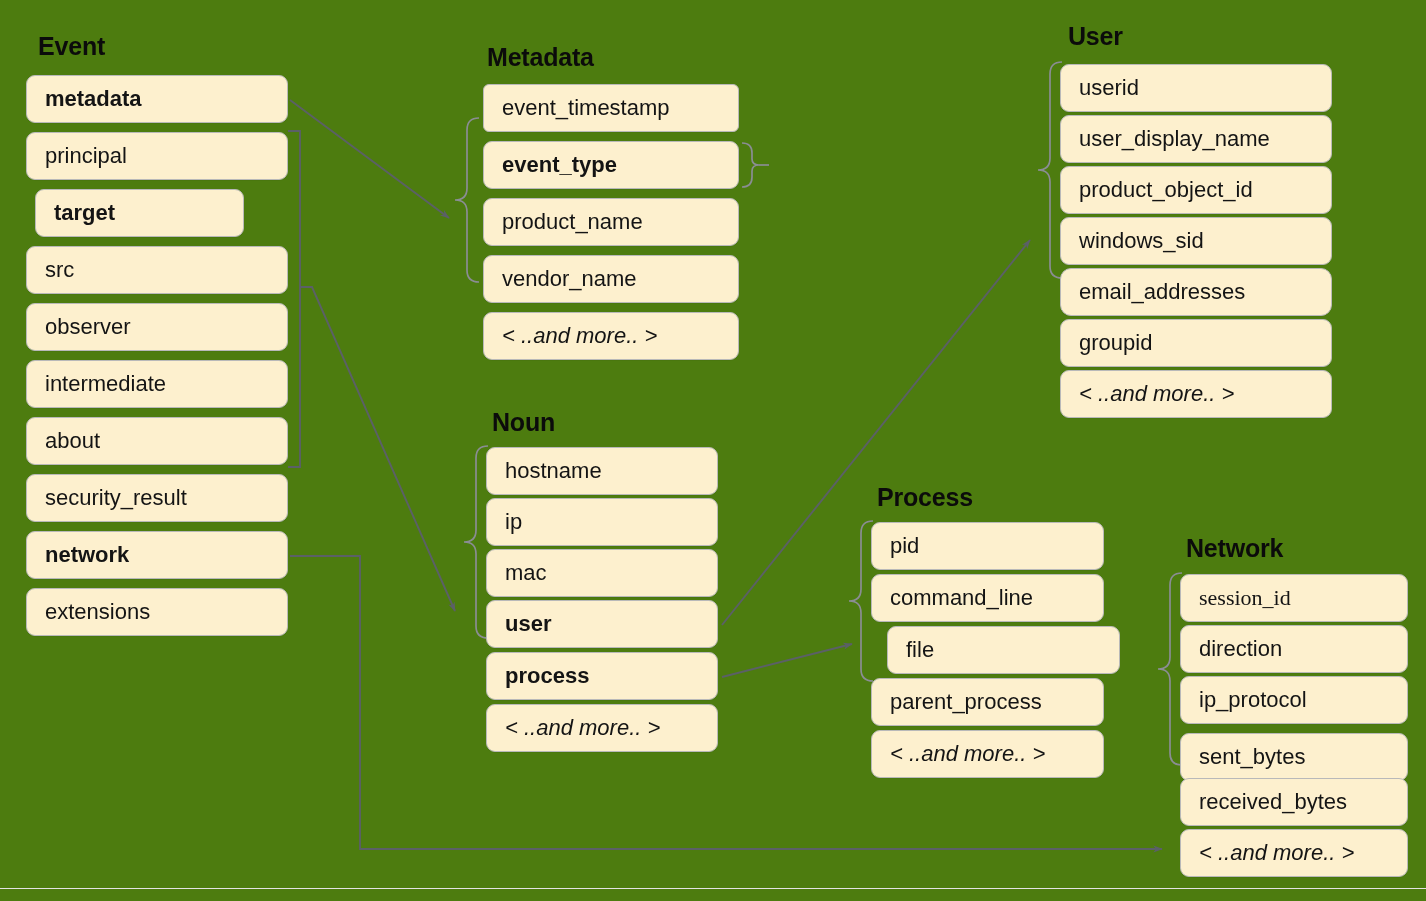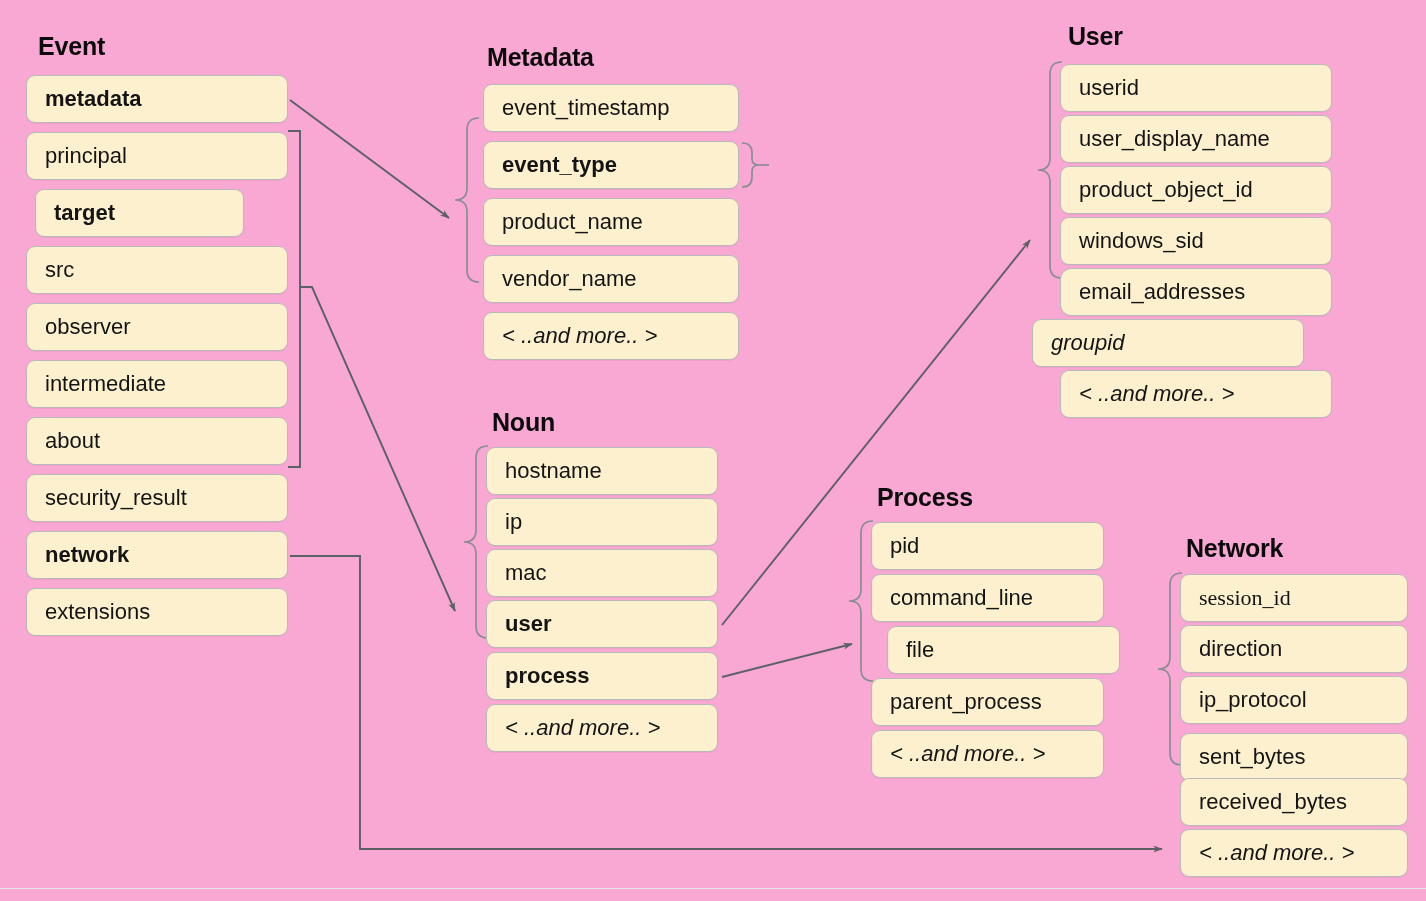--- a/index.html
+++ b/index.html
@@ -9,21 +9,21 @@
     background: #ffffff;
   }
   body {
     font-family: "Liberation Sans", sans-serif;
     -webkit-font-smoothing: antialiased;
   }
   #stage {
     position: relative;
     width: 1426px;
     height: 901px;
-    background: #f9a8d4;
+    background: #4d7c0f;
     overflow: hidden;
   }
   #wires {
     position: absolute;
     left: 0; top: 0;
     width: 1426px;
     height: 901px;
     pointer-events: none;
     z-index: 1;
   }
@@ -122,36 +122,36 @@
     <div class="field" style="left:26px;top:303px;width:262px;">observer</div>
     <div class="field" style="left:26px;top:360px;width:262px;">intermediate</div>
     <div class="field" style="left:26px;top:417px;width:262px;">about</div>
     <div class="field" style="left:26px;top:474px;width:262px;">security_result</div>
     <div class="field bold" style="left:26px;top:531px;width:262px;">network</div>
     <div class="field" style="left:26px;top:588px;width:262px;">extensions</div>
   </div>
 
   <div class="group" style="left:0;top:0;">
     <div class="group-title" style="left:487px;top:45px;">Metadata</div>
-    <div class="field" style="left:483px;top:84px;width:256px;">event_timestamp</div>
+    <div class="field" style="left:483px;top:84px;width:256px;border-radius:6px;">event_timestamp</div>
     <div class="field bold" style="left:483px;top:141px;width:256px;">event_type</div>
     <div class="field" style="left:483px;top:198px;width:256px;">product_name</div>
     <div class="field" style="left:483px;top:255px;width:256px;">vendor_name</div>
     <div class="field more" style="left:483px;top:312px;width:256px;">&lt; ..and more.. &gt;</div>
   </div>
 
 
   <div class="group" style="left:0;top:0;">
     <div class="group-title" style="left:1068px;top:24px;">User</div>
     <div class="field" style="left:1060px;top:64px;width:272px;">userid</div>
     <div class="field" style="left:1060px;top:115px;width:272px;">user_display_name</div>
     <div class="field" style="left:1060px;top:166px;width:272px;">product_object_id</div>
     <div class="field" style="left:1060px;top:217px;width:272px;">windows_sid</div>
     <div class="field" style="left:1060px;top:268px;width:272px;border-radius:11px;">email_addresses</div>
-    <div class="field" style="left:1032px;top:319px;width:272px;font-style:italic;">groupid</div>
+    <div class="field" style="left:1060px;top:319px;width:272px;">groupid</div>
     <div class="field more" style="left:1060px;top:370px;width:272px;">&lt; ..and more.. &gt;</div>
   </div>
 
   <div class="group" style="left:0;top:0;">
     <div class="group-title" style="left:492px;top:410px;">Noun</div>
     <div class="field" style="left:486px;top:447px;width:232px;">hostname</div>
     <div class="field" style="left:486px;top:498px;width:232px;">ip</div>
     <div class="field" style="left:486px;top:549px;width:232px;">mac</div>
     <div class="field bold" style="left:486px;top:600px;width:232px;">user</div>
     <div class="field bold" style="left:486px;top:652px;width:232px;">process</div>

